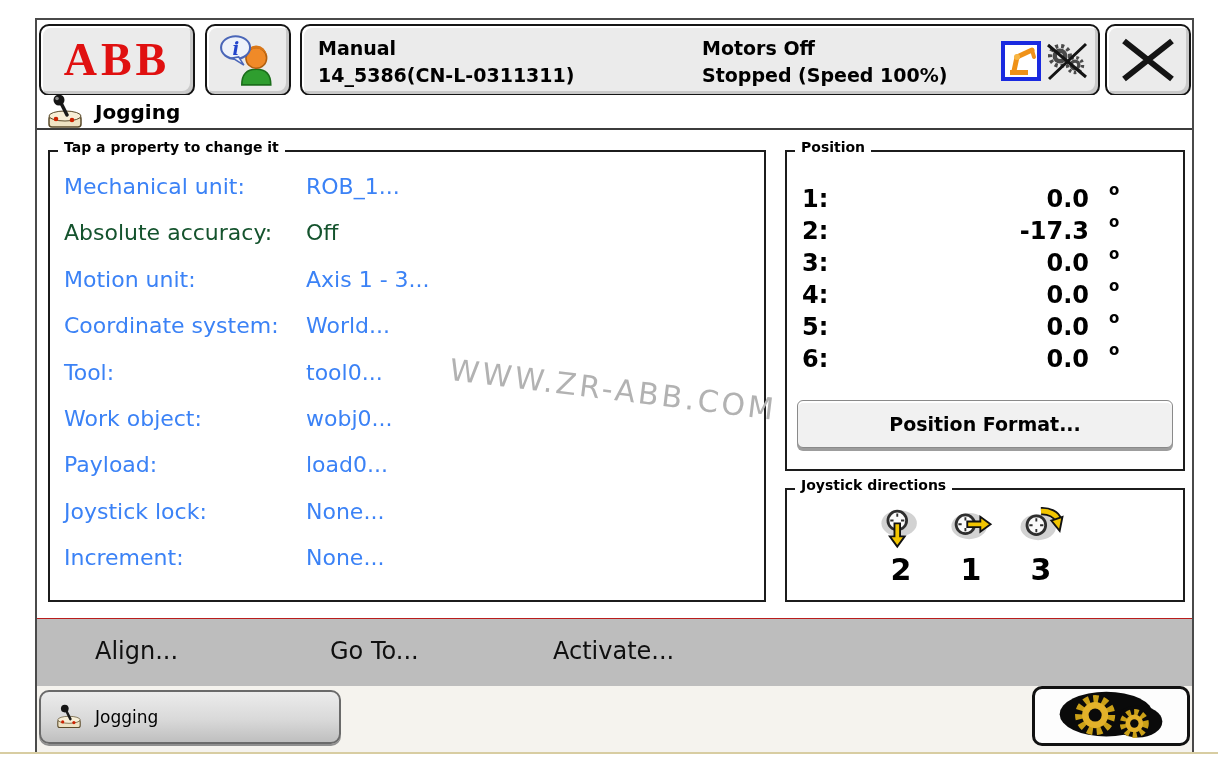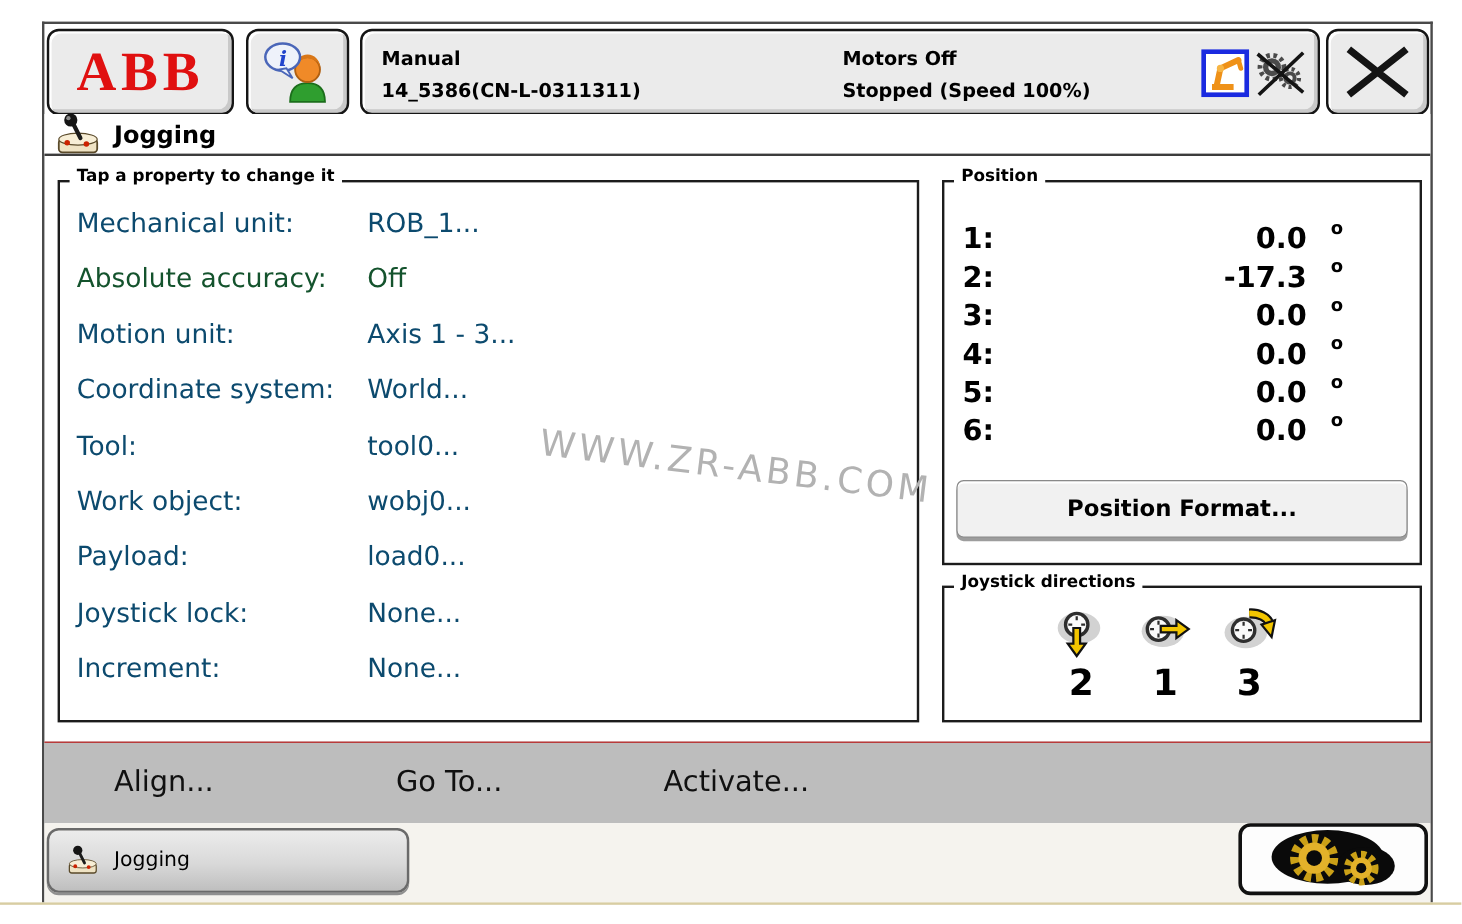--- a/index.html
+++ b/index.html
@@ -12,37 +12,37 @@
             border:2px solid #4a4a4a; border-bottom:none; background:#fff; }
 
   
   .tb-box { position:absolute; background:#ebebeb; border:2px solid #151515; border-radius:10px;
             box-shadow: inset 2px 2px 0 #ffffff, inset -3px -3px 0 #c9c9c9; }
   .abb-box   { left:2px;   top:4px; width:156px; height:72px; display:flex; align-items:center; justify-content:center; }
   .menu-box  { left:168px; top:4px; width:86px;  height:72px; display:flex; align-items:center; justify-content:center; }
   .status-box{ left:263px; top:4px; width:800px; height:72px; }
   .close-box { left:1068px;top:4px; width:86px;  height:72px; display:flex; align-items:center; justify-content:center; }
   .abb-logo { font-size:46px; font-weight:800; color:#e01010; letter-spacing:4px; line-height:1;font-family:Liberation Serif, serif; }
-  .st-col { position:absolute; top:9px; font-size:16px; font-weight:bold; line-height:27px; white-space:nowrap; }
+  .st-col { position:absolute; top:9px; font-size:19px; font-weight:bold; line-height:27px; white-space:nowrap; }
   .st-left { left:16px; }
   .st-mid  { left:400px; }
   .st-icons { position:absolute; right:10px; top:15px; display:flex; gap:3px; align-items:flex-start; }
 
   
   .title-row { position:absolute; left:0; top:75px; width:100%; height:35px; background:#fff;
                border-bottom:2px solid #3c3c3c; display:flex; align-items:center; gap:10px; padding-left:8px; }
   .title-label { font-size:20px; font-weight:bold; }
 
   
   .panel { position:absolute; border:2px solid #1c1c1c; }
   .legend { position:absolute; top:-13px; left:8px; background:#fff; padding:0 6px;
             font-size:14px; font-weight:bold; white-space:nowrap; }
 
   .props-panel { left:11px; top:130px; width:718px; height:452px; }
-  .prop-row { position:absolute; left:14px; width:690px; height:30px; font-size:22px; color:#0c4a6e; }
+  .prop-row { position:absolute; left:14px; width:690px; height:30px; font-size:22px; color:#3b82f6; }
   .prop-row.disabled { color:#14532d; }
   .prop-label { position:absolute; left:0; }
   .prop-value { position:absolute; left:242px; }
 
   .pos-panel { left:748px; top:130px; width:400px; height:321px; }
   .axis-row { position:absolute; left:0; width:100%; height:30px; font-size:24px; font-weight:bold; }
   .axis-label { position:absolute; left:15px; }
   .axis-value { position:absolute; left:110px; width:192px; text-align:right; }
   .axis-unit  { position:absolute; left:322px; top:-4px; font-size:15px; }
 

